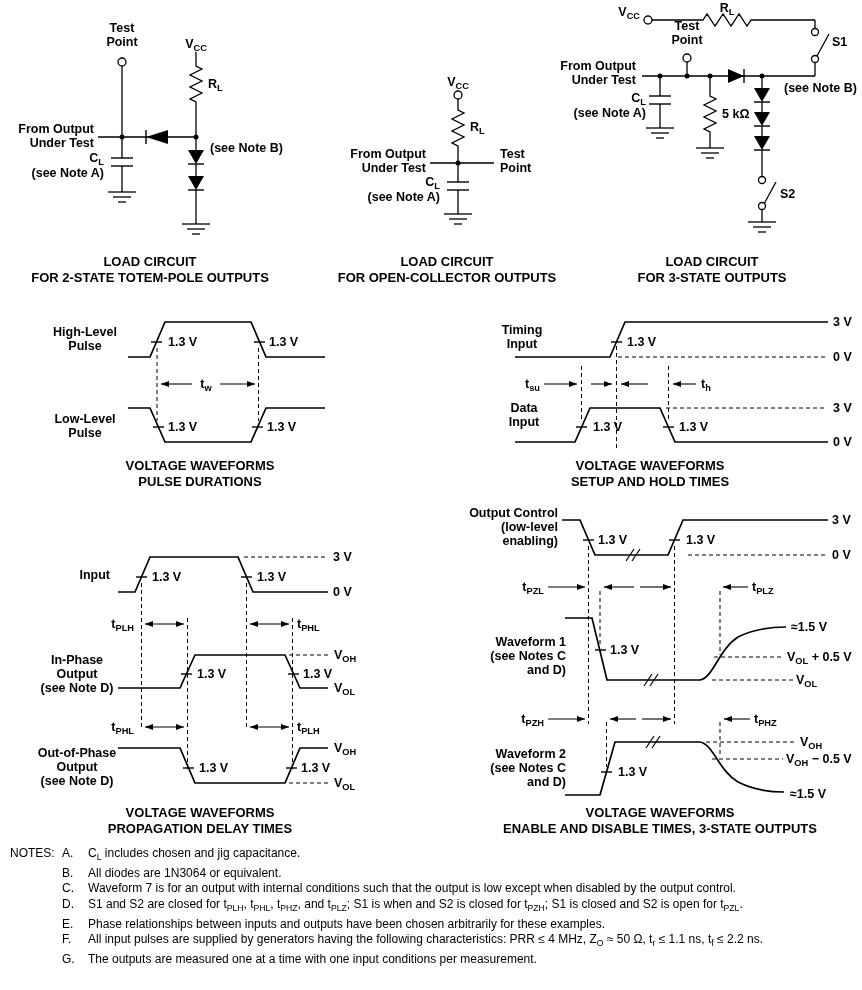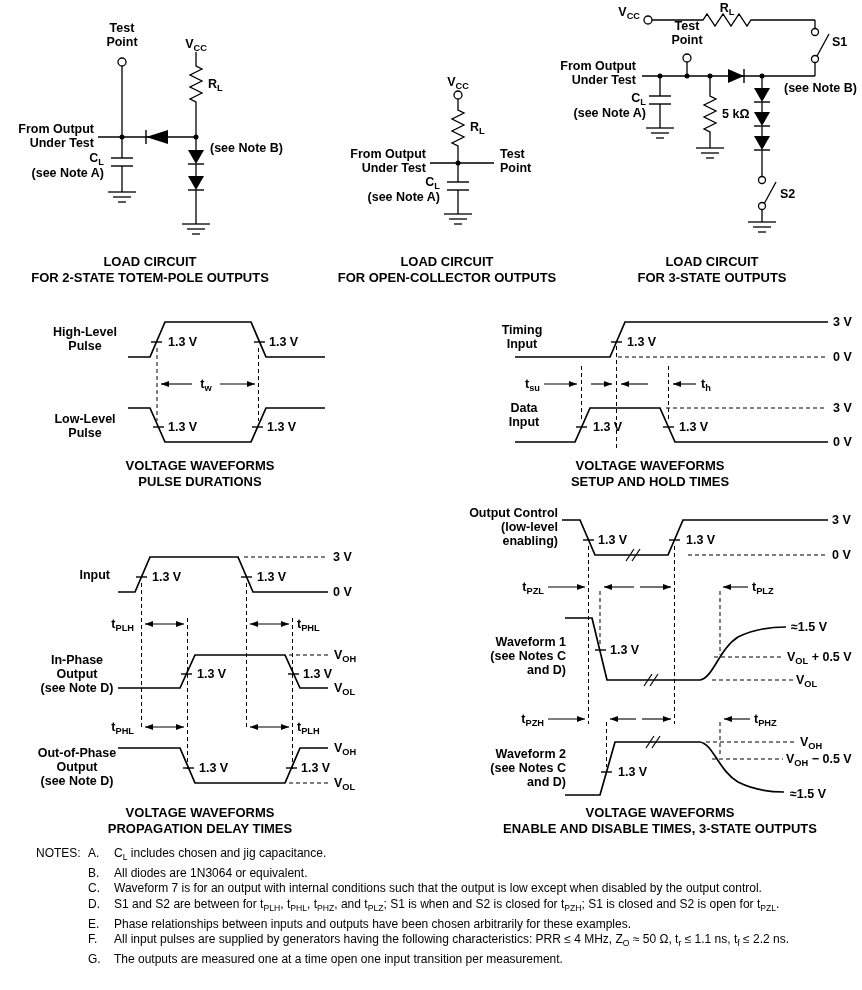--- a/index.html
+++ b/index.html
@@ -14,21 +14,21 @@
   .brk {stroke:#000;stroke-width:1.2;fill:none;}
   .dot {fill:#000;}
   .sym {fill:#000;stroke:none;}
   .term{fill:#fff;stroke:#000;stroke-width:1.3;}
   text.lbl{font:bold 12.5px "Liberation Sans",sans-serif;fill:#000;}
   text.cap{font:bold 13px "Liberation Sans",sans-serif;fill:#000;}
   .mid{text-anchor:middle;} .end{text-anchor:end;}
   #notes{position:absolute;left:10px;top:846px;width:850px;
          font:12px "Liberation Sans",sans-serif;}
   .note-row{display:grid;grid-template-columns:52px 26px 1fr;
-            line-height:15.5px;white-space:nowrap;margin-left:26px;}
+            line-height:15.5px;white-space:nowrap;}
   #notes sub{font-size:72%;}
 </style>
 </head>
 <body>
 
 <svg width="862" height="842" viewBox="0 0 862 842">
   <defs>
     <marker id="ah" viewBox="0 0 8 6" markerWidth="8" markerHeight="6" refX="8" refY="3" orient="auto-start-reverse" markerUnits="userSpaceOnUse">
       <path d="M0,0L8,3L0,6Z" fill="#000"></path>
     </marker>
@@ -387,30 +387,30 @@
     <span><span>All diodes are 1N3064 or equivalent.</span></span>
   </div>
   <div class="note-row">
     <span></span>
       <span>C.</span>
     <span><span>Waveform 7 is for an output with internal conditions such that the output is low except when disabled by the output control.</span></span>
   </div>
   <div class="note-row">
     <span></span>
       <span>D.</span>
-    <span><span>S1 and S2 are between for t</span><sub>PLH</sub><span>, t</span><sub>PHL</sub><span>, t</span><sub>PHZ</sub><span>, and t</span><sub>PLZ</sub><span>; S1 is when and S2 is closed for t</span><sub>PZH</sub><span>; S1 is closed and S2 is open for t</span><sub>PZL</sub><span>.</span></span>
+    <span><span>S1 and S2 are closed for t</span><sub>PLH</sub><span>, t</span><sub>PHL</sub><span>, t</span><sub>PHZ</sub><span>, and t</span><sub>PLZ</sub><span>; S1 is when and S2 is closed for t</span><sub>PZH</sub><span>; S1 is closed and S2 is open for t</span><sub>PZL</sub><span>.</span></span>
   </div>
   <div class="note-row">
     <span></span>
       <span>E.</span>
     <span><span>Phase relationships between inputs and outputs have been chosen arbitrarily for these examples.</span></span>
   </div>
   <div class="note-row">
     <span></span>
       <span>F.</span>
     <span><span>All input pulses are supplied by generators having the following characteristics: PRR ≤ 4 MHz, Z</span><sub>O</sub><span> ≈ 50 Ω, t</span><sub>r</sub><span> ≤ 1.1 ns, t</span><sub>f</sub><span> ≤ 2.2 ns.</span></span>
   </div>
   <div class="note-row">
     <span></span>
       <span>G.</span>
-    <span><span>The outputs are measured one at a time open one input transition per measurement.</span></span>
+    <span><span>The outputs are measured one at a time with one input conditions per measurement.</span></span>
   </div>
 </div>
 
 </body></html>

